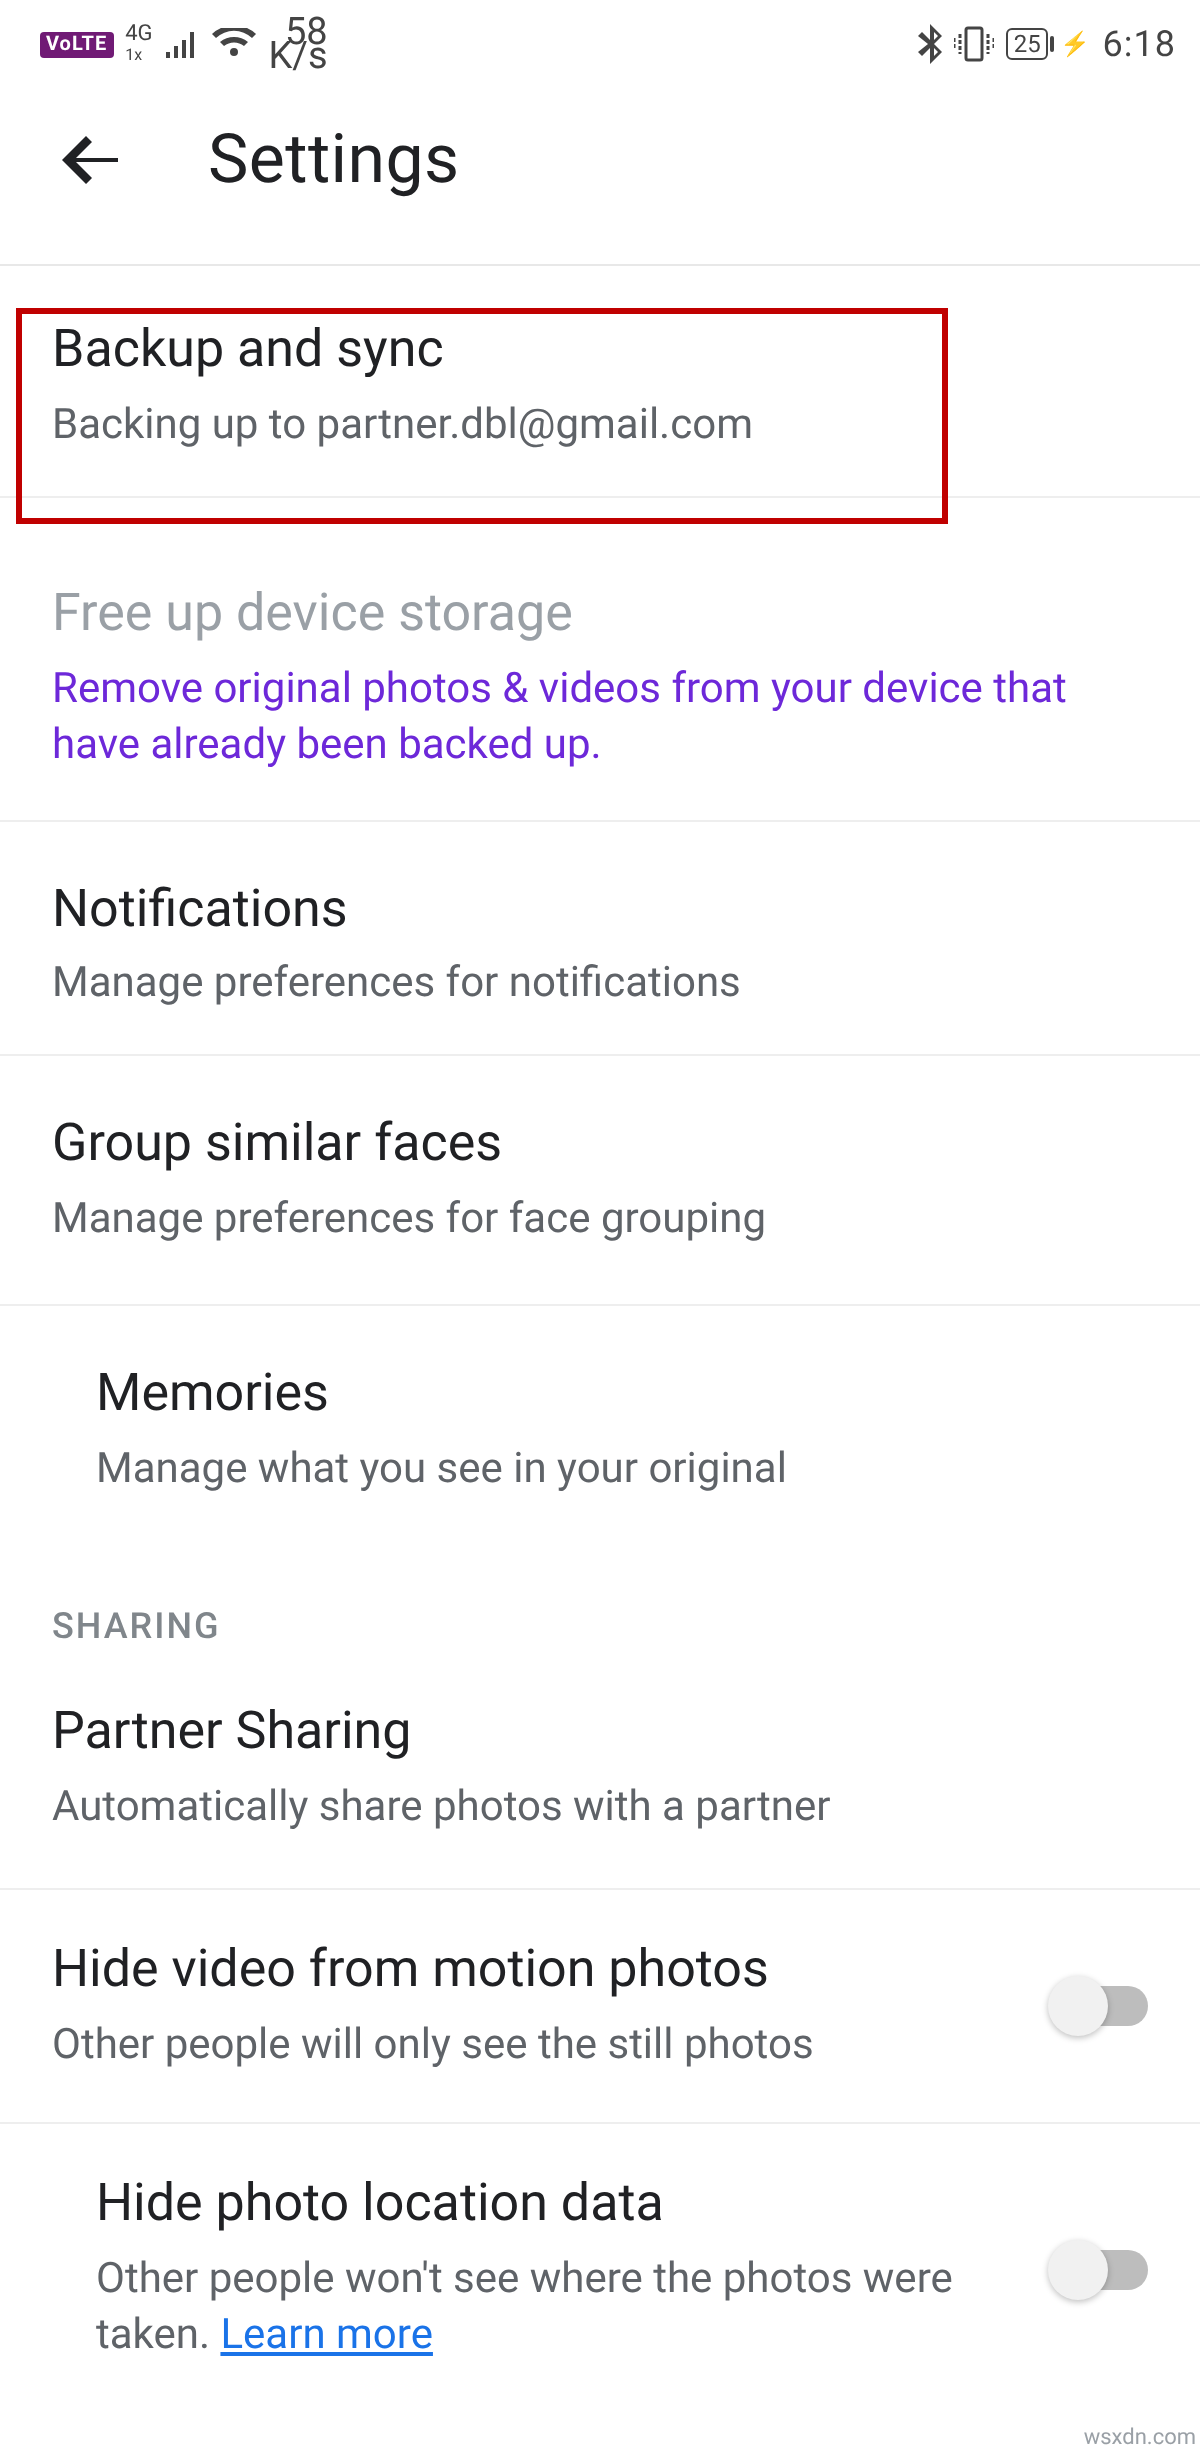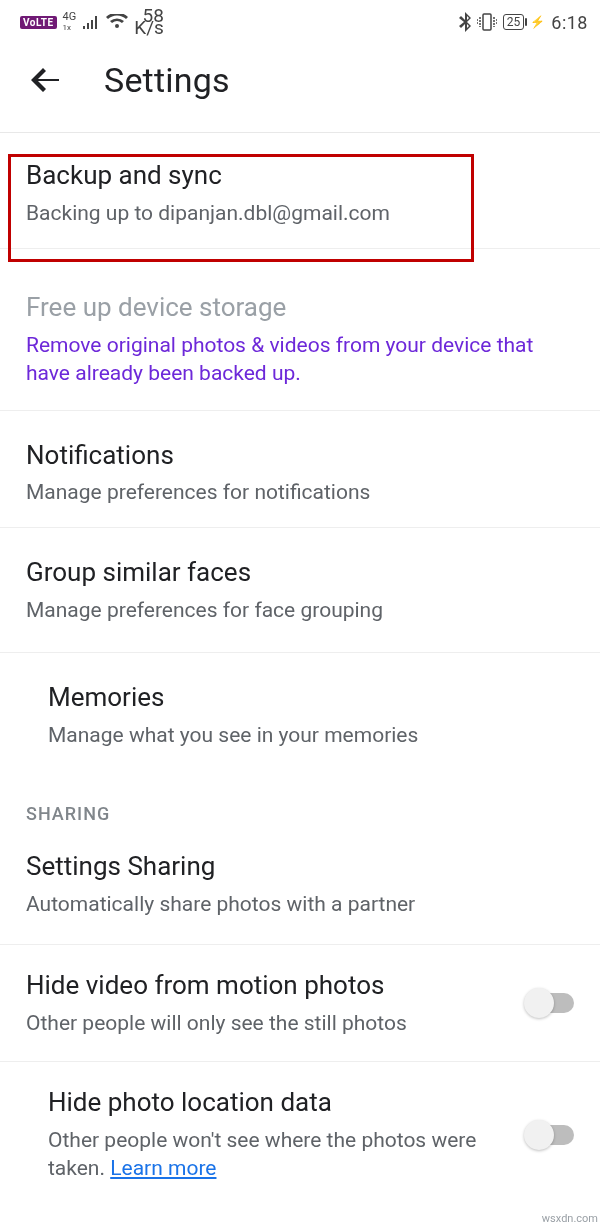--- a/index.html
+++ b/index.html
@@ -91,47 +91,47 @@
   <div class="title">Settings</div>
 </div>
 <div class="divider-top"></div>
 
 <div class="highlight-box"></div>
 
 <div class="list">
 
   <div class="item" style="padding-top:26px;padding-bottom:21px;">
     <div class="item-title">Backup and sync</div>
-    <div class="item-sub">Backing up to dipanjan.dbl@gmail.com</div>
+    <div class="item-sub">Backing up to partner.dbl@gmail.com</div>
   </div>
 
   <div class="item disabled" style="padding-top:42px;padding-bottom:22px;">
     <div class="item-title">Free up device storage</div>
     <div class="item-sub">Remove original photos &amp; videos from your device that have already been backed up.</div>
   </div>
 
   <div class="item" style="padding-top:28px;">
     <div class="item-title">Notifications</div>
     <div class="item-sub">Manage preferences for notifications</div>
   </div>
 
   <div class="item" style="padding-top:28px;padding-bottom:28px;">
     <div class="item-title">Group similar faces</div>
     <div class="item-sub">Manage preferences for face grouping</div>
   </div>
 
   <div class="item no-border" style="padding-top:28px;padding-bottom:26px;">
     <div class="item-title">Memories</div>
-    <div class="item-sub">Manage what you see in your memories</div>
+    <div class="item-sub">Manage what you see in your original</div>
   </div>
 
   <div class="section-label">SHARING</div>
 
   <div class="item" style="padding-top:16px;padding-bottom:26px;">
-    <div class="item-title">Settings Sharing</div>
+    <div class="item-title">Partner Sharing</div>
     <div class="item-sub">Automatically share photos with a partner</div>
   </div>
 
   <div class="item" style="padding-top:24px;padding-bottom:24px;">
     <div class="row">
       <div class="text">
         <div class="item-title">Hide video from motion photos</div>
         <div class="item-sub">Other people will only see the still photos</div>
       </div>
       <div class="switch">

